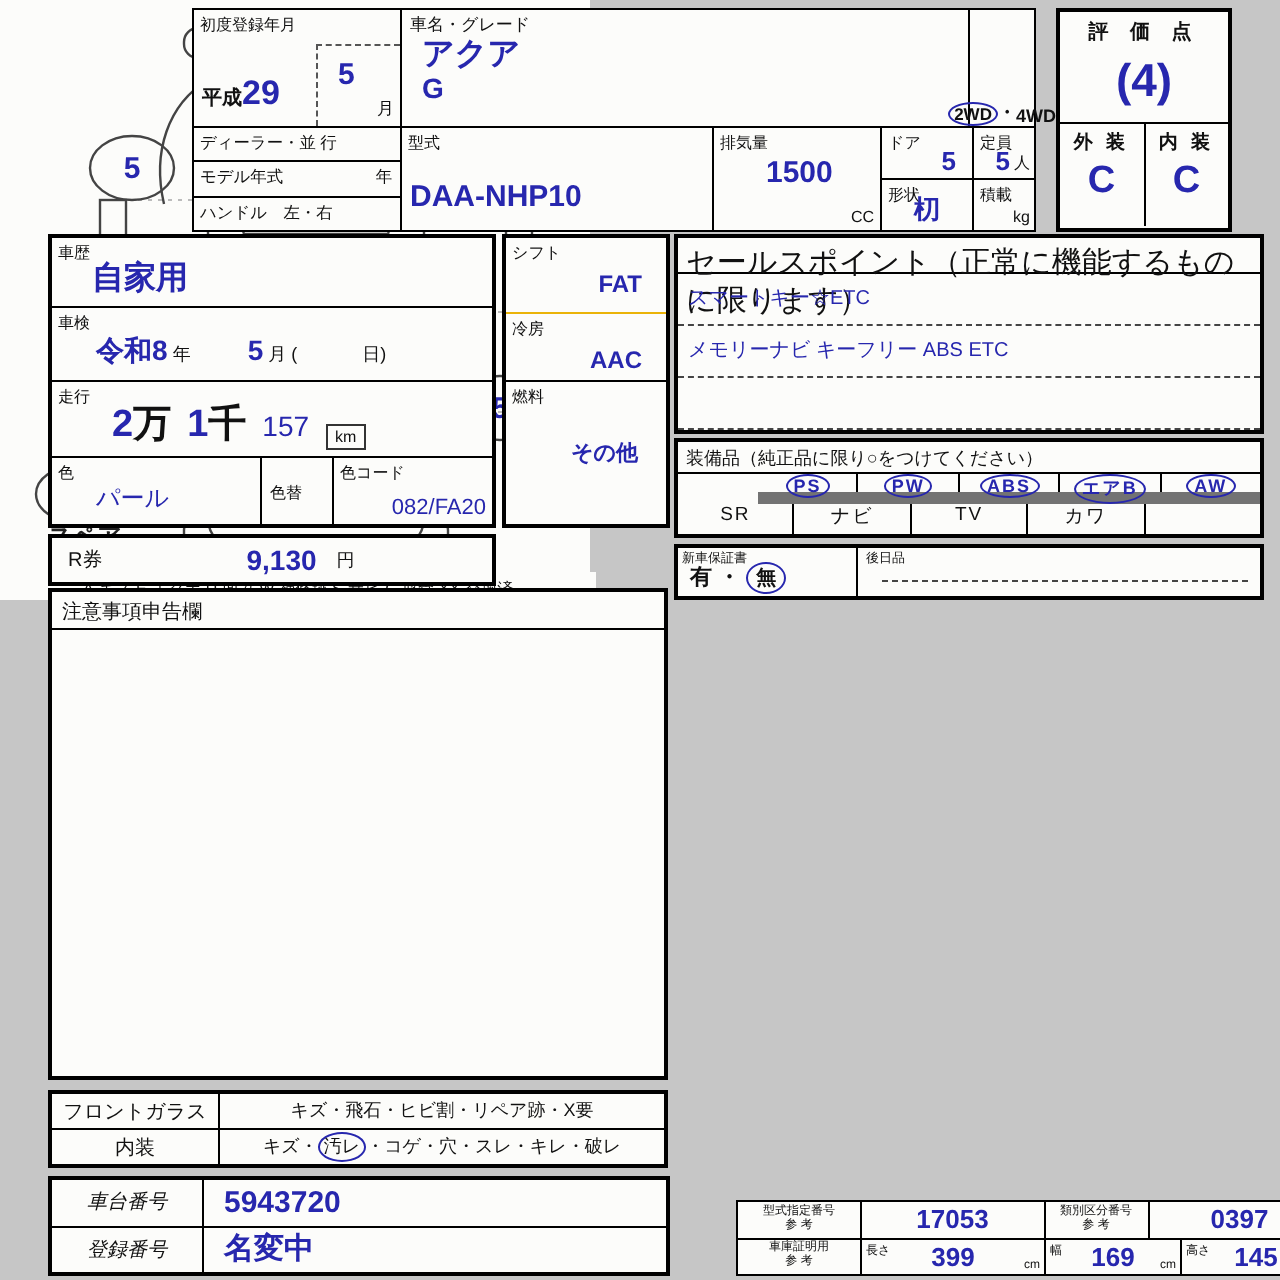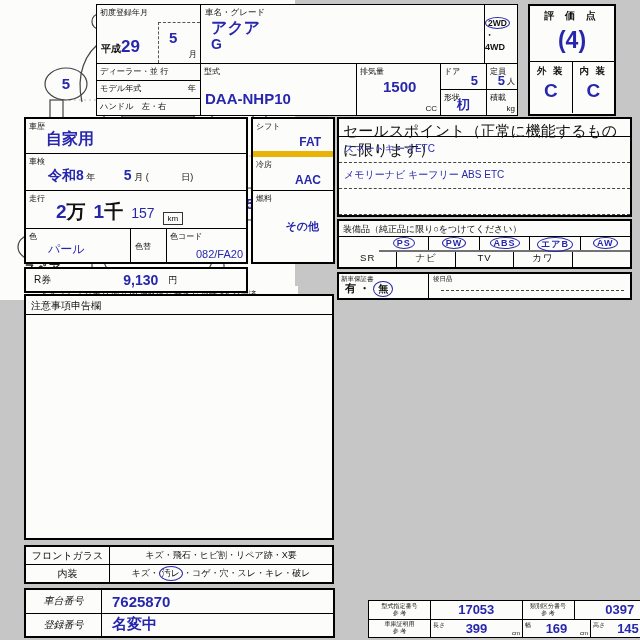--- a/index.html
+++ b/index.html
@@ -26,21 +26,21 @@
   .c-reg .era-val { position: absolute; left: 4px; bottom: 6px; white-space: nowrap; }
   .c-reg .era { font-size: 10px; font-weight: bold; }
   .c-reg .year { font-size: 17px; font-weight: bold; }
   .reg-month { position: absolute; right: 0; top: 17px; bottom: 0; width: 42px;
                border-left: 1px dashed #555; border-top: 1px dashed #555; }
   .reg-month .mval { position: absolute; left: 10px; top: 6px; font-size: 15px; font-weight: bold; }
   .reg-month .munit { position: absolute; right: 3px; bottom: 2px; font-size: 8.5px; }
   .c-name { flex: 1; border-right: 1px solid #000; padding: 2px 4px; }
   .c-name .nm { font-size: 16px; line-height: 18px; margin-left: 6px; }
   .c-name .gr { font-size: 14px; line-height: 15px; margin-left: 6px; }
-  .c-drive { width: 32px; display: flex; flex-direction: column; align-items: flex-start;
+  .c-drive { width: 32px; display: flex; flex-direction: row; align-items: flex-end;
              justify-content: center; font-size: 9px; font-weight: bold; gap: 0; }
   .c-drive .ell { font-size: 8.5px; padding: 0 2px; }
   #header .r2 { height: 51px; display: flex; }
   .c-dealer { width: 104px; border-right: 1px solid #000; display: flex; flex-direction: column; }
   .c-dealer > div { flex: 1; font-size: 8.2px; padding: 2px 3px 0 3px; position: relative; }
   .c-dealer > div + div { border-top: 1px solid #000; }
   .c-dealer .rgt { position: absolute; right: 4px; top: 2px; }
   .c-katashiki { width: 156px; border-right: 1px solid #000; position: relative; }
   .c-katashiki .val { position: absolute; left: 4px; bottom: 8px; font-size: 15px; font-weight: bold; }
   .c-disp { width: 84px; border-right: 1px solid #000; position: relative; }
@@ -83,21 +83,21 @@
   .col-main { flex: 1; position: relative; }
   .col-main .v { position: absolute; left: 22px; top: 12px; font-size: 12px; }
   .col-chg { width: 36px; border-left: 1px solid #000; position: relative; }
   .col-chg .t { position: absolute; left: 4px; top: 12px; font-size: 8px; }
   .col-code { width: 80px; border-left: 1px solid #000; position: relative; }
   .col-code .t { position: absolute; left: 3px; top: 2px; font-size: 8px; }
   .col-code .v { position: absolute; right: 3px; bottom: 2px; font-size: 11px; }
 
   #shift { left: 251px; top: 117px; width: 84px; height: 147px; border-width: 2px; }
   #shift > div { position: relative; }
-  #shift .s1 { height: 38px; border-bottom: 6px solid #eab308; padding-left: 11px; }
+  #shift .s1 { height: 38px; border-bottom: 1px solid #eab308; padding-left: 11px; }
   #shift .s2 { height: 34px; border-bottom: 1px solid #000; }
   #shift .s3 { height: 71px; }
   #shift .v { position: absolute; right: 12px; top: 16px; font-size: 12px; font-weight: bold; }
   #shift .s3 .v { top: 28px; right: 14px; font-size: 11px; margin-left: 17px; }
 
   #rticket { left: 24px; top: 267px; width: 224px; height: 26px; border-width: 2px;
              display: flex; align-items: center; }
   #rticket .t { font-size: 10px; margin-left: 8px; }
   #rticket .v { font-size: 14px; font-weight: bold; margin-left: 72px; }
   #rticket .u { font-size: 9px; margin-left: 10px; }
@@ -125,21 +125,21 @@
 
   
   #sales { left: 337px; top: 117px; width: 295px; height: 100px; border-width: 2px; }
   #sales .ttl { height: 18px; border-bottom: 1px solid #000; font-size: 15px; padding: 3px 0 0 4px; }
   #sales .srow { height: 26px; border-bottom: 1px dashed #444; font-size: 10px; padding: 5px 0 0 5px; }
   #sales .srow.last { border-bottom: 1px dashed #444; }
 
   #equip { left: 337px; top: 219px; width: 295px; height: 50px; border-width: 2px; }
   #equip .ttl { height: 16px; border-bottom: 1px solid #000; font-size: 9px; padding: 2px 0 0 4px; }
   #equip .erow { display: flex; height: 15px; }
-  #equip .erow.first { border-bottom: 2px solid #737373; margin-left: 40px; }
+  #equip .erow.first { border-bottom: 6px solid #737373; margin-left: 40px; }
   #equip .ecell { flex: 1; text-align: center; font-size: 9.5px; letter-spacing: 1px; }
   #equip .ecell + .ecell { border-left: 1px solid #000; }
   #equip .ell { font-size: 9px; padding: 0 3px; color: #2727ae; font-weight: bold; }
 
   #warranty { left: 337px; top: 272px; width: 295px; height: 28px; border-width: 2px; display: flex; }
   #warranty .wl { width: 90px; border-right: 1px solid #000; position: relative; }
   #warranty .wl .t { font-size: 6.5px; position: absolute; top: 1px; left: 2px; }
   #warranty .wl .v { position: absolute; left: 6px; bottom: 1px; font-size: 11px; font-weight: bold; }
   #warranty .wl .ell { font-size: 10px; color: #111; }
   #warranty .wr { flex: 1; position: relative; }
@@ -314,21 +314,21 @@
   </div>
   <div class="grow">
     <div class="gl">内装</div>
     <div class="gi"><span>キズ・</span><span class="ell">汚レ</span><span>・コゲ・穴・スレ・キレ・破レ</span></div>
   </div>
 </div>
 
 <div class="box" id="chassis">
   <div class="crow">
     <div class="cl">車台番号</div>
-    <div class="cv blue">7625870</div>
+    <div class="cv blue">5943720</div>
   </div>
   <div class="crow">
     <div class="cl">登録番号</div>
     <div class="cv blue">名変中</div>
   </div>
 </div>
 
 <div class="box" id="sales">
   <div class="ttl">セールスポイント（正常に機能するものに限ります）</div>
   <div class="srow blue">スマートキー☆ETC</div>

